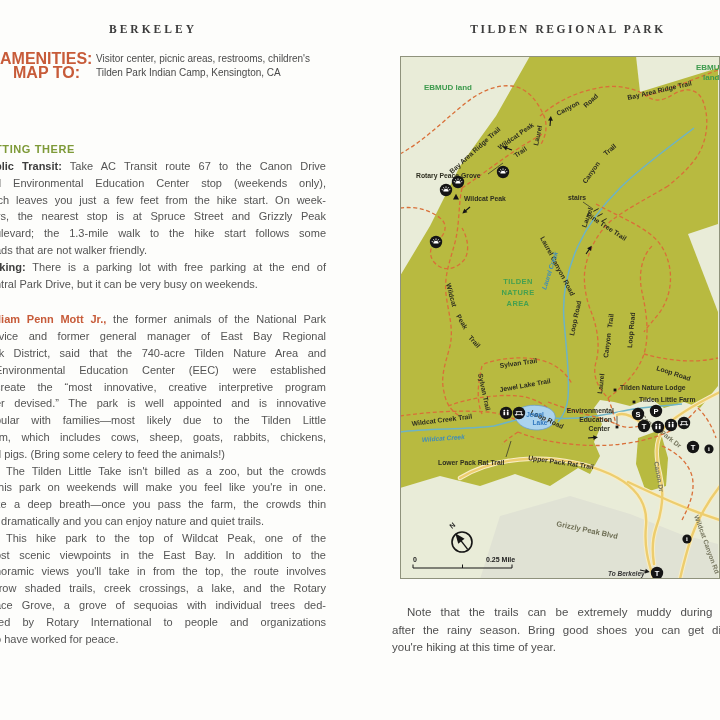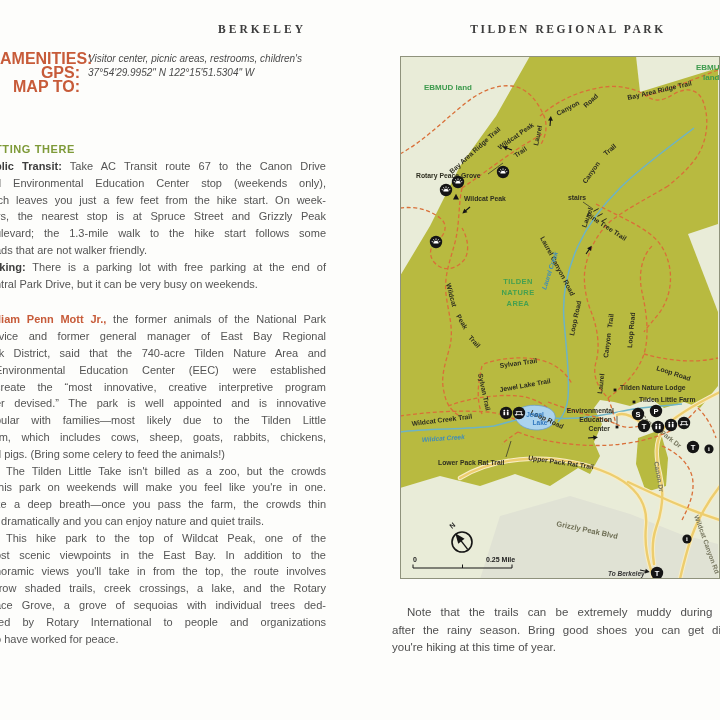--- a/index.html
+++ b/index.html
@@ -3,37 +3,37 @@
 <meta charset="utf-8">
 <style>
   html,body{margin:0;padding:0;}
   body{
     width:720px;height:720px;overflow:hidden;position:relative;
     background:#fdfdfb;
     font-family:"Liberation Sans",sans-serif;
   }
   
   .lp-header{
-    position:absolute;left:0;top:23px;width:306px;text-align:right;
+    position:absolute;left:0;top:23px;width:306px;text-align:center;
     font-family:"Liberation Serif",serif;font-size:11.5px;font-weight:700;
     letter-spacing:3px;color:#3c3c3c;
   }
   .rp-header{
     position:absolute;left:402px;top:23px;width:332px;text-align:center;
     font-family:"Liberation Serif",serif;font-size:11.5px;font-weight:700;
     letter-spacing:2.6px;color:#3c3c3c;
   }
   .info{position:absolute;left:0;top:52px;width:334px;}
   .info-row{display:flex;}
   .info-label{
     width:80px;text-align:right;flex:none;
     font-size:16px;line-height:14px;font-weight:700;color:#c75b39;
   }
   .info-val{
-    margin-left:8px;font-size:10px;line-height:14px;color:#4a4a4a;font-style:italic;
+    margin-left:16px;font-size:10px;line-height:14px;color:#4a4a4a;
   }
   .body-text{position:absolute;left:-5px;top:141px;width:331px;}
   .getting{
     font-size:11px;font-weight:700;letter-spacing:.6px;color:#7e9a38;
     height:17px;line-height:17px;
   }
   .bl{
     font-size:11px;line-height:16.8px;color:#545454;
     text-align:justify;text-align-last:justify;
   }
@@ -73,27 +73,24 @@
 <div class="rp-header">TILDEN REGIONAL PARK</div>
 
 <div class="info" id="info-block">
     <div class="info-row">
       <div class="info-label">AMENITIES:</div>
       <div class="info-val">
         <div>Visitor center, picnic areas, restrooms, children's</div>
       </div>
     </div>
     <div class="info-row">
-      <div class="info-label">GPS:</div>
+      <div class="info-label">MAP TO:</div>
       <div class="info-val">
-        <div>37°54'29.9952" N 122°15'51.5304" W</div>
+        <div>Tilden Park Indian Camp, Kensington, CA</div>
       </div>
-    </div>
-    <div class="info-row">
-      <div class="info-label">MAP TO:</div>
     </div>
   </div>
 
 <div class="body-text" id="body-text">
   <div class="getting">TTING THERE</div>
   <div id="paras">
       <div class="bl"><b>blic Transit:</b><span> Take AC Transit route 67 to the Canon Drive</span></div>
       <div class="bl"><span>d Environmental Education Center stop (weekends only),</span></div>
       <div class="bl"><span>ich leaves you just a few feet from the hike start. On week-</span></div>
       <div class="bl"><span>ys, the nearest stop is at Spruce Street and Grizzly Peak</span></div>

